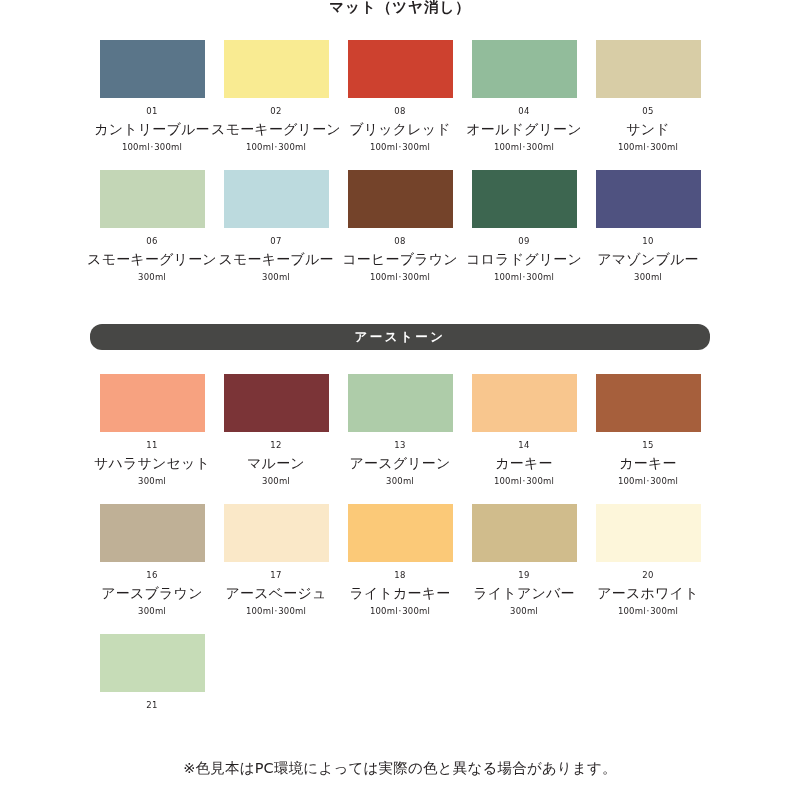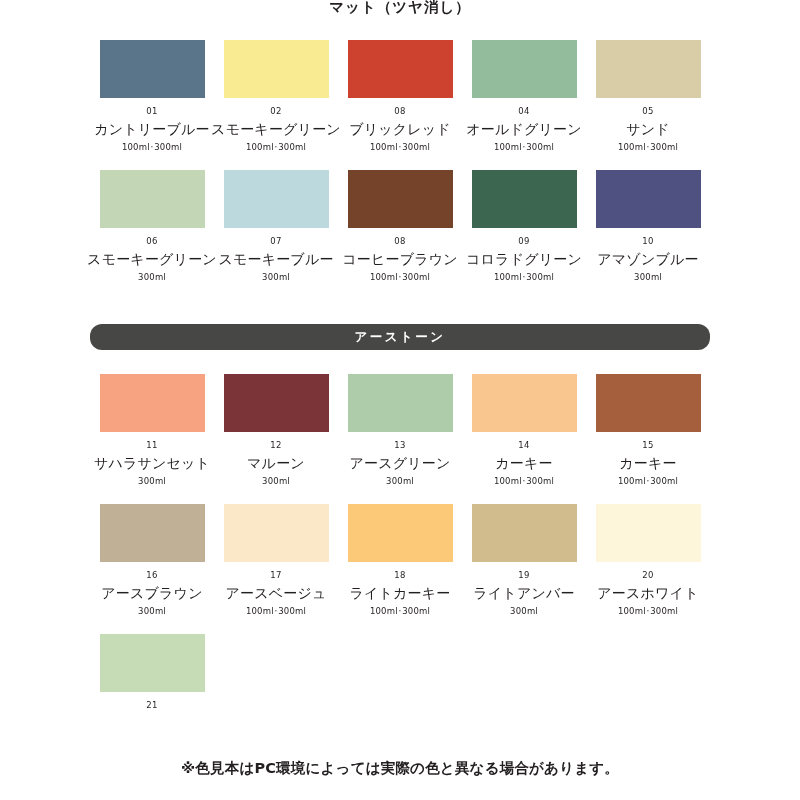--- a/index.html
+++ b/index.html
@@ -92,21 +92,21 @@
     letter-spacing: 0.2px;
     white-space: nowrap;
   }
   .footer-note {
     position: absolute;
     left: 0;
     right: 0;
     bottom: 22px;
     text-align: center;
     font-size: 14.5px;
-    font-weight: 700;
+    font-weight: 400;
     color: #231f20;
     letter-spacing: 0.2px;
   }
 </style>
 </head>
 <body>
 
 <div class="page">
 
   <div class="page-title">マット（ツヤ消し）</div>

